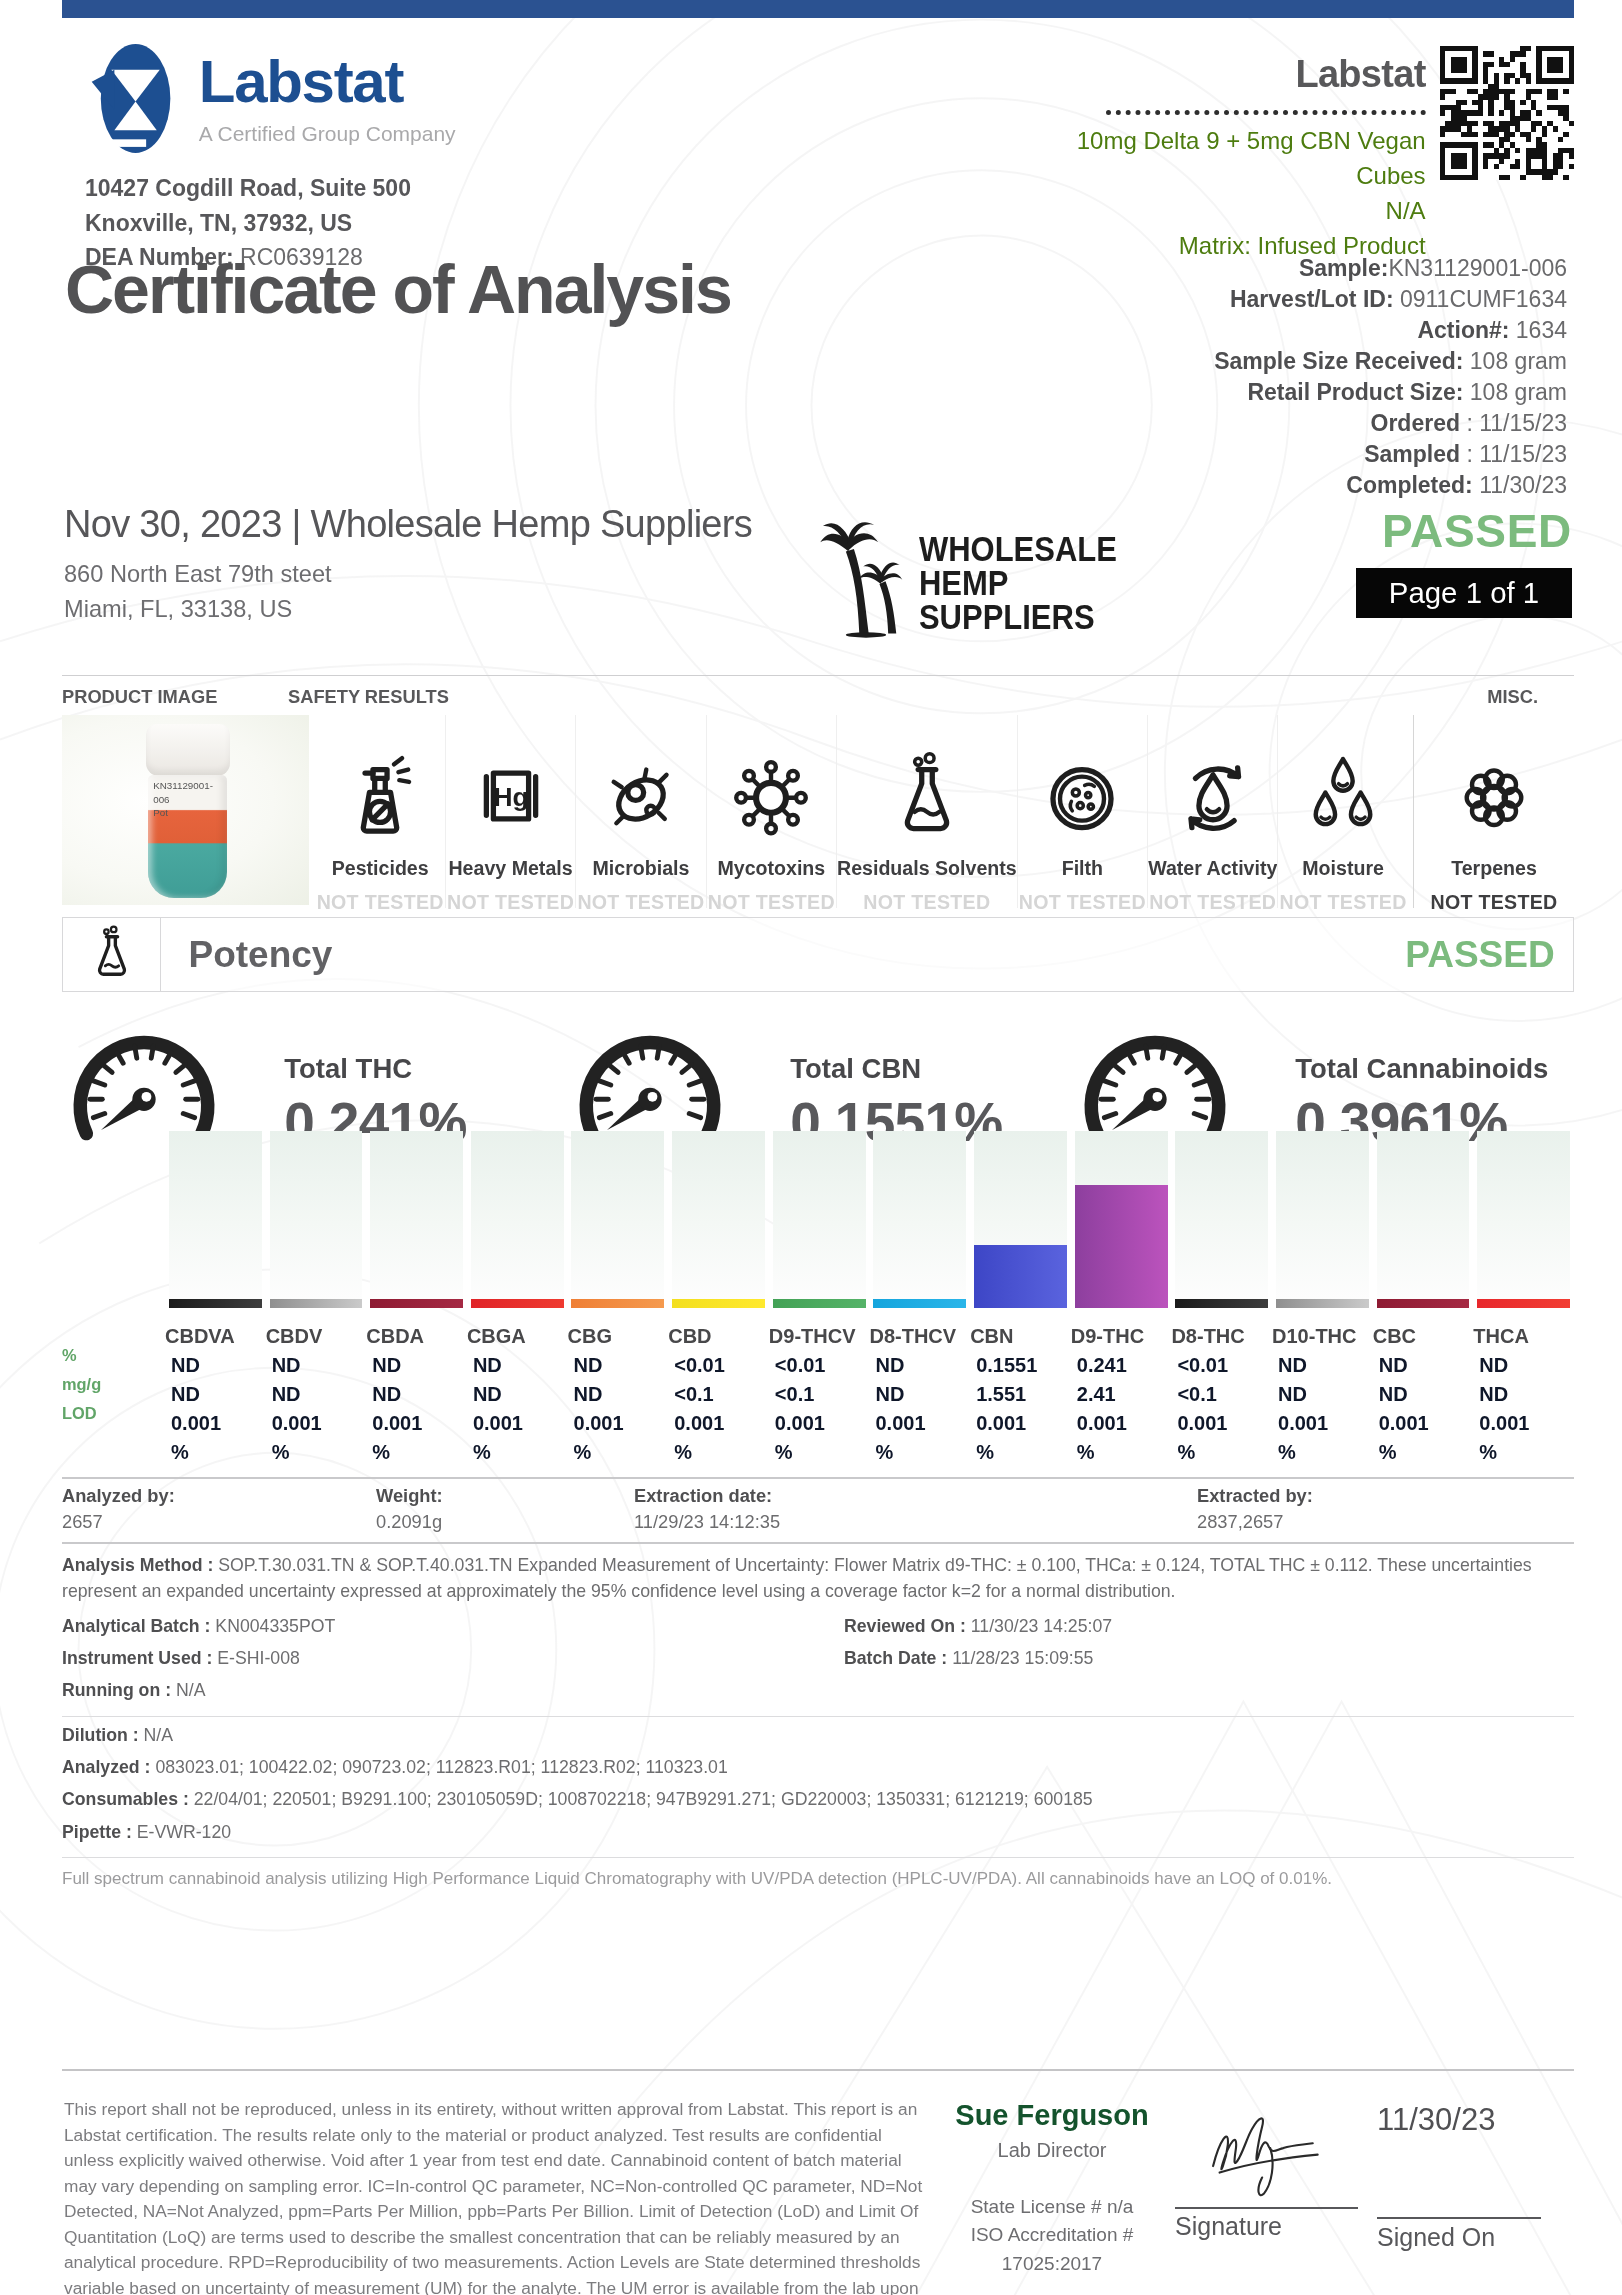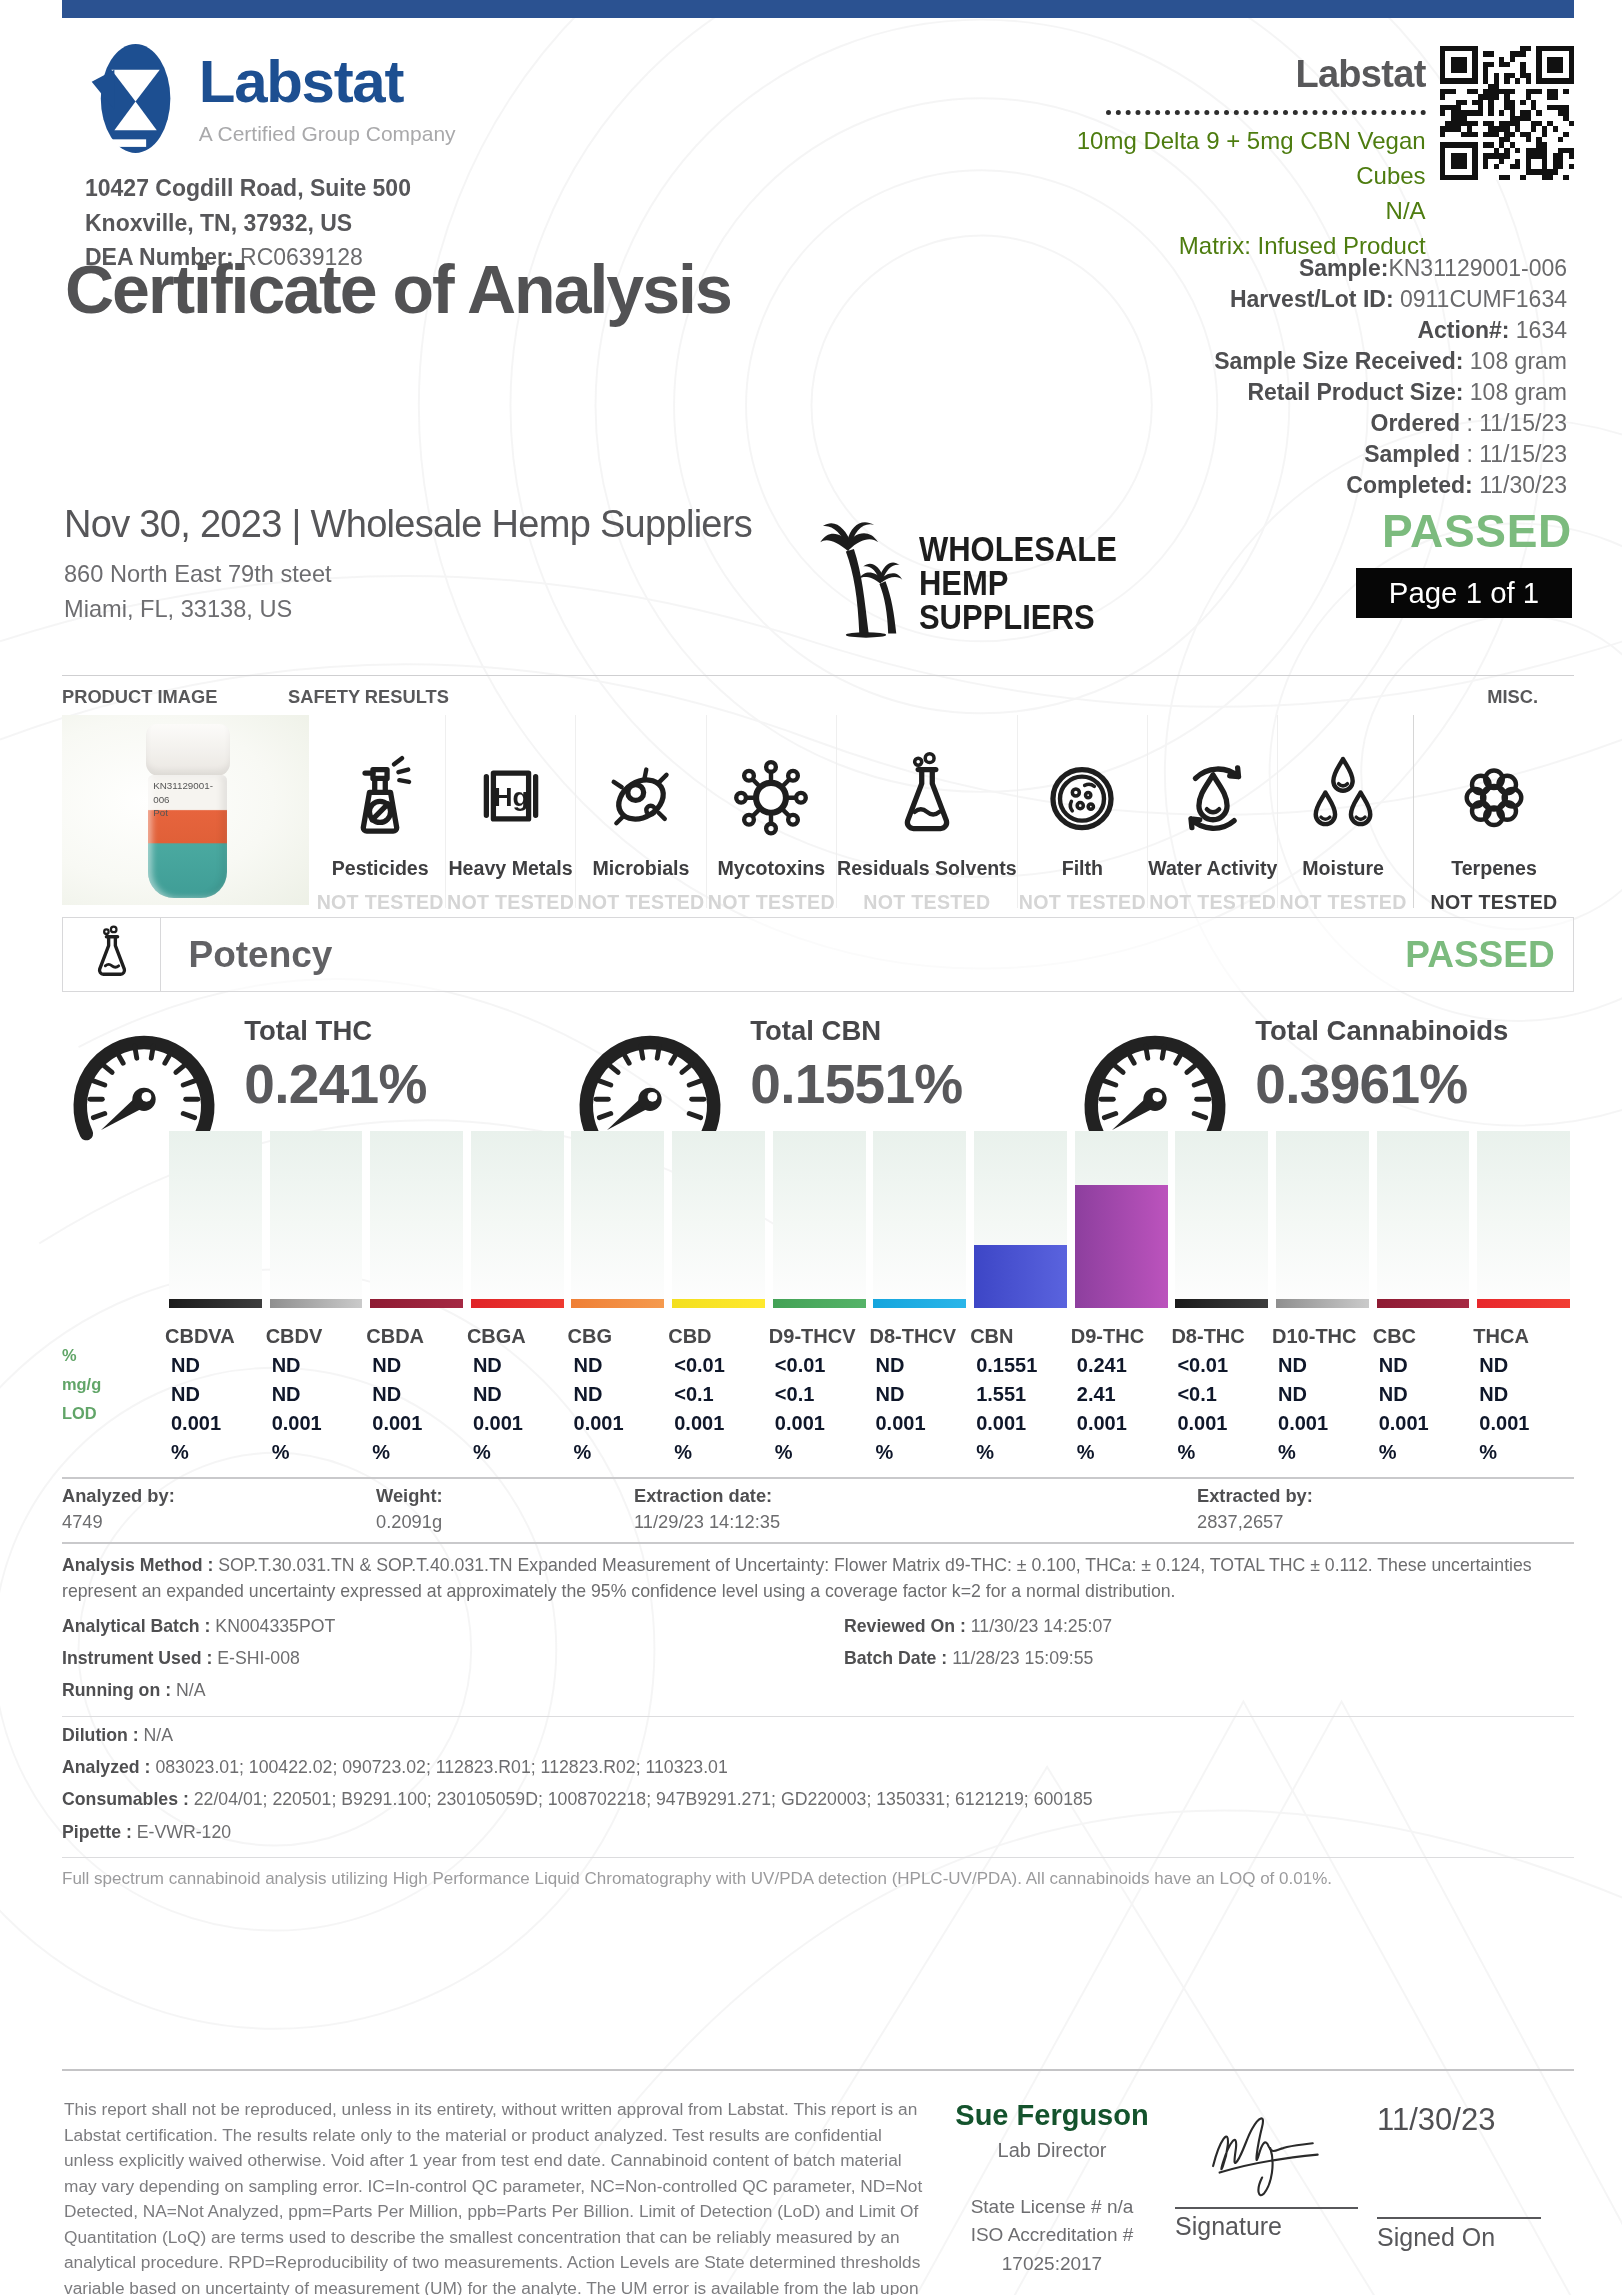--- a/index.html
+++ b/index.html
@@ -60,21 +60,21 @@
   .s-name{font-size:19.6px;font-weight:700;color:#3e3e40;margin-top:3.9px;white-space:nowrap;}
   .s-status{font-size:19.6px;font-weight:700;color:#d5d5d5;margin-top:11px;letter-spacing:0.3px;}
   #misc-wrap{width:160px;border-left:1.3px solid #d6d6d6;margin-left:5.2px;}
   #misc-wrap .s-status{color:#3e3e40;}
   
   #potency-bar{position:absolute;top:917px;left:62px;right:49px;height:73px;border:1.3px solid #d8d8da;display:flex;align-items:center;background:rgba(255,255,255,.6);}
   #potency-flask{width:97px;height:100%;border-right:1.3px solid #d8d8da;display:flex;align-items:center;justify-content:center;}
   #potency-flask svg{width:56px;height:63px;}
   #potency-title{font-size:37px;font-weight:700;color:#626265;margin-left:27.5px;flex:1;}
   #potency-passed{font-size:37px;font-weight:700;color:#7cbb7e;margin-right:18.3px;}
-  .gauge-group{position:absolute;top:1011px;display:flex;align-items:flex-start;}
+  .gauge-group{position:absolute;top:1011px;display:flex;align-items:flex-end;gap:40px;}
   .gauge-group svg{width:164px;height:141px;}
   .gauge-txt{margin-left:18.3px;padding-top:3.9px;}
   .gauge-label{font-size:27.5px;font-weight:700;color:#47474a;}
   .gauge-value{font-size:55px;font-weight:700;color:#59595c;margin-top:5.2px;letter-spacing:-0.7px;}
   
   #main-lower{position:absolute;top:1131px;left:62px;right:49px;}
   #chart-cols{display:flex;}
   #row-label-col{width:103px;flex:none;}
   .ccol{flex:1;min-width:0;}
   .plot{height:168px;position:relative;}
@@ -858,21 +858,21 @@
     <div class="cval">ND</div>
     <div class="cval">ND</div>
     <div class="cval">0.001</div>
     <div class="cval cunit">%</div>
         </div>
       </div>
 
     <div id="analyzed-band">
       <div class="ab-cell ab-c1">
         <div class="l">Analyzed by:</div>
-          <div class="v">4749</div>
+          <div class="v">2657</div>
       </div>
       <div class="ab-cell ab-c2">
         <div class="l">Weight:</div>
           <div class="v">0.2091g</div>
       </div>
       <div class="ab-cell ab-c3">
         <div class="l">Extraction date:</div>
           <div class="v">11/29/23 14:12:35</div>
       </div>
       <div class="ab-cell ab-c4">

